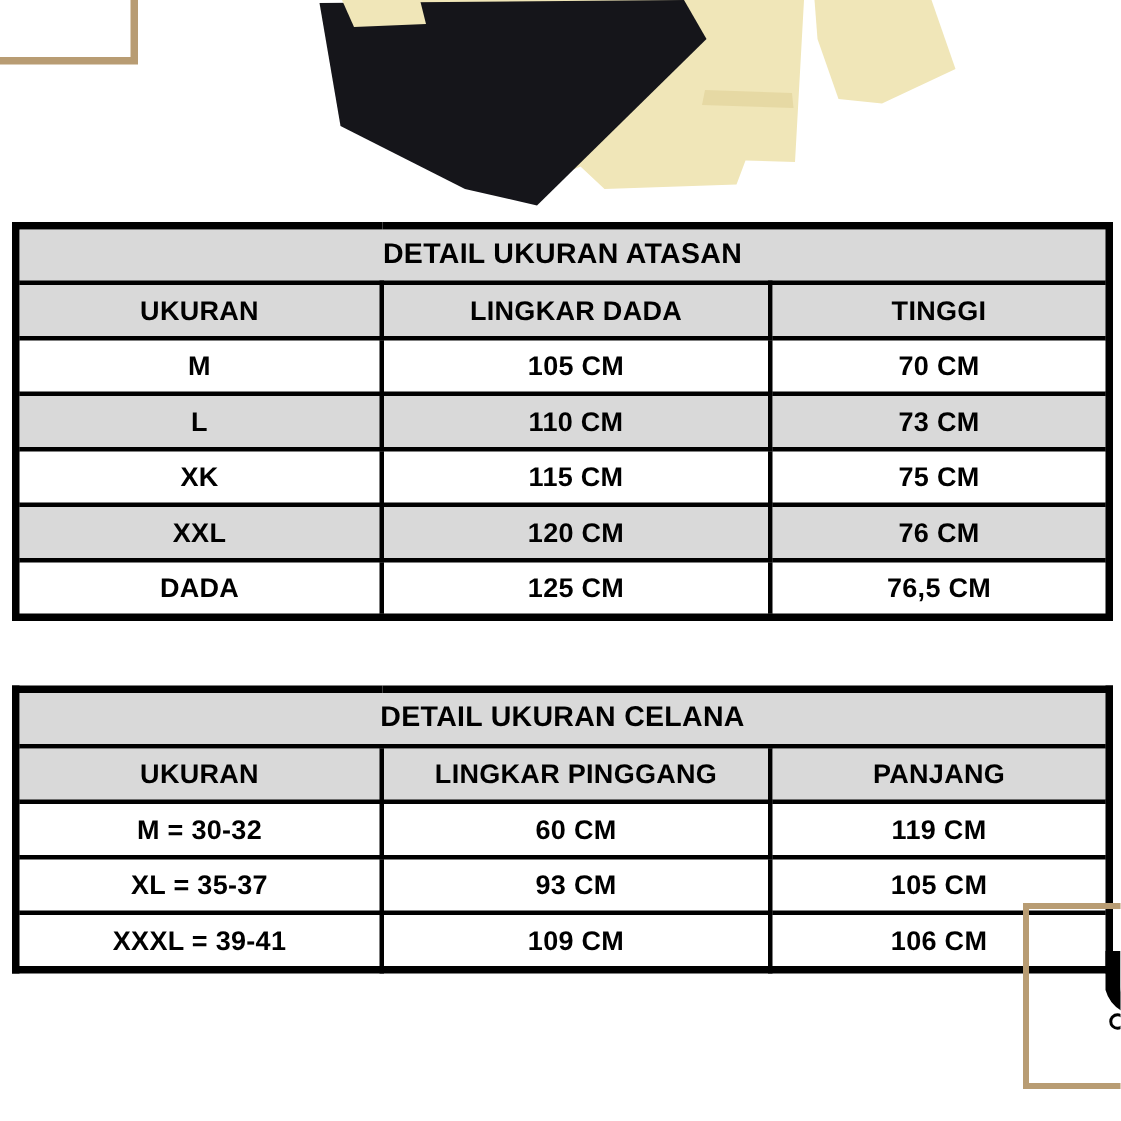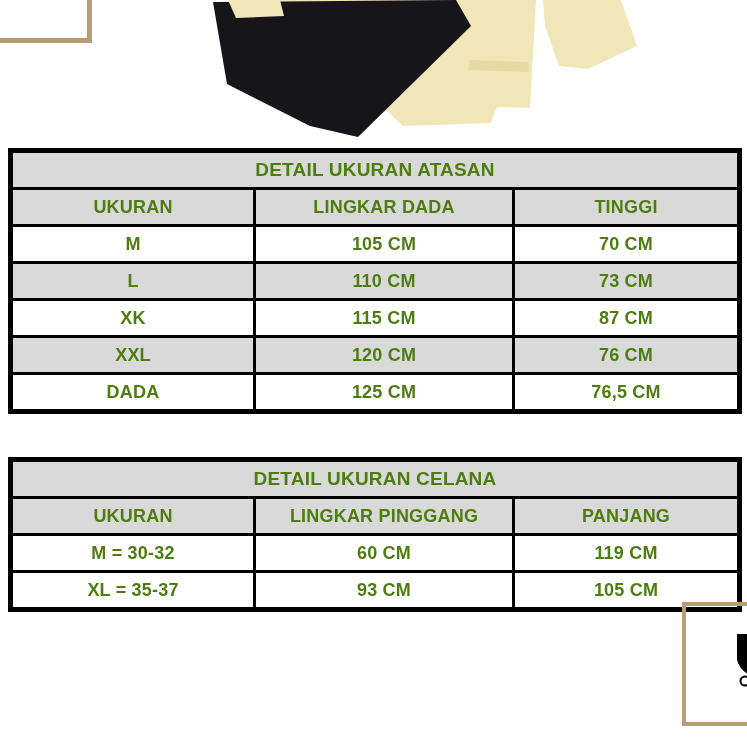--- a/index.html
+++ b/index.html
@@ -52,21 +52,21 @@
     z-index: 2;
   }
   .tbl-atasan { top: 148px; }
   .tbl-celana { top: 457px; }
 
   table.size-table td {
     border: 3px solid #000000;
     text-align: center;
     vertical-align: middle;
     font-weight: bold;
-    color: #4d7c0f;
+    color: #000000;
     font-size: 18px;
     height: 34px;
     padding: 0;
     letter-spacing: 0.2px;
     overflow: hidden;
     white-space: nowrap;
   }
   table.size-table td.title-cell { font-size: 19px; }
   .gray { background: #d9d9d9; }
   .white { background: #ffffff; }
@@ -116,21 +116,21 @@
       <td class="white">70 CM</td>
     </tr>
     <tr>
       <td class="gray">L</td>
       <td class="gray">110 CM</td>
       <td class="gray">73 CM</td>
     </tr>
     <tr>
       <td class="white">XK</td>
       <td class="white">115 CM</td>
-      <td class="white">87 CM</td>
+      <td class="white">75 CM</td>
     </tr>
     <tr>
       <td class="gray">XXL</td>
       <td class="gray">120 CM</td>
       <td class="gray">76 CM</td>
     </tr>
     <tr>
       <td class="white">DADA</td>
       <td class="white">125 CM</td>
       <td class="white">76,5 CM</td>
@@ -156,14 +156,19 @@
     <tr>
       <td class="white">M = 30-32</td>
       <td class="white">60 CM</td>
       <td class="white">119 CM</td>
     </tr>
     <tr>
       <td class="white">XL = 35-37</td>
       <td class="white">93 CM</td>
       <td class="white">105 CM</td>
     </tr>
+    <tr>
+      <td class="white">XXXL = 39-41</td>
+      <td class="white">109 CM</td>
+      <td class="white">106 CM</td>
+    </tr>
   </tbody>
 </table>
 
 </body></html>

